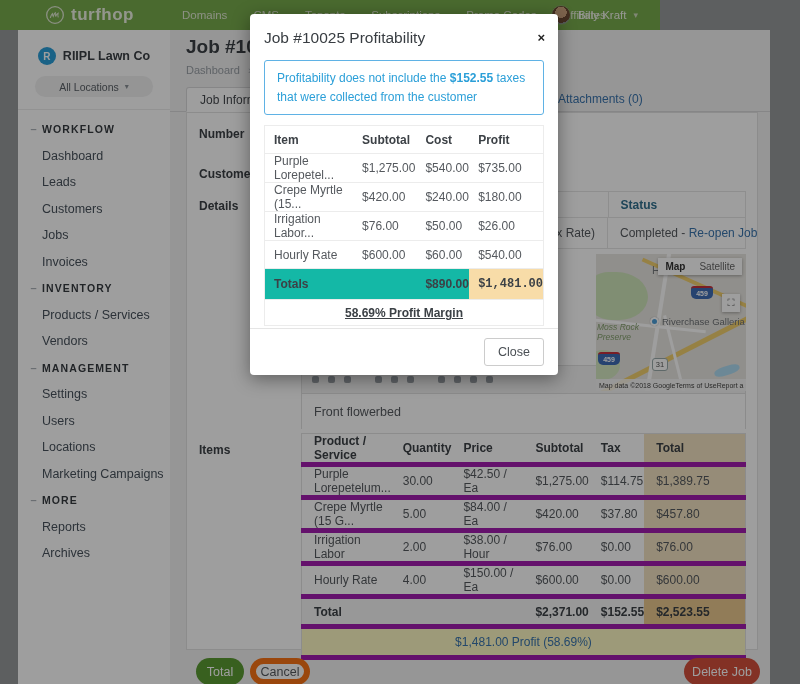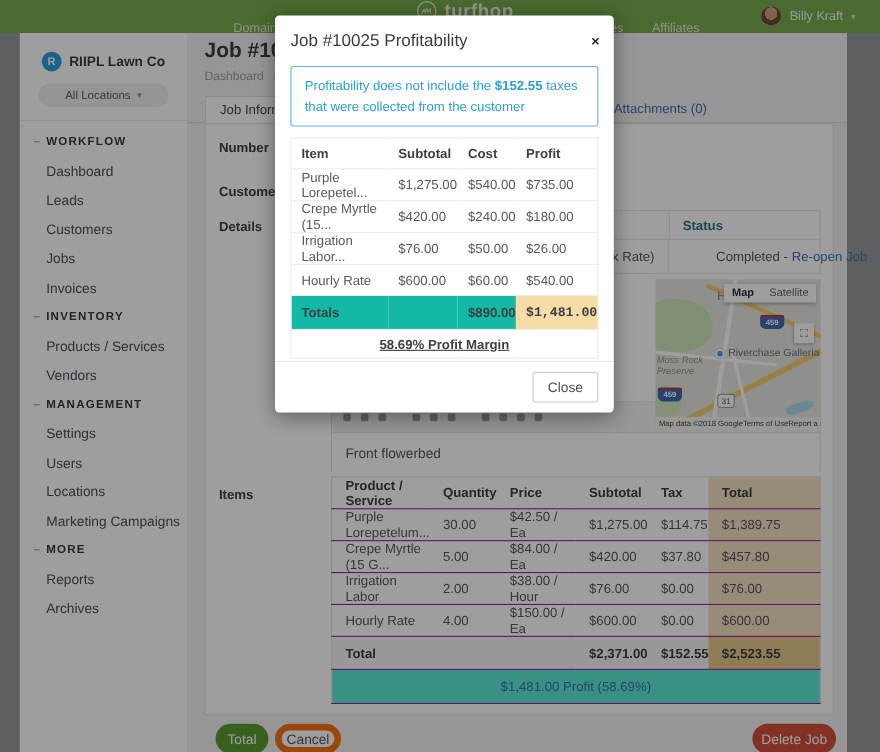--- a/index.html
+++ b/index.html
@@ -1,22 +1,22 @@
 <!DOCTYPE html>
 <html style="--nav-green: #78ab4c; --accent-blue: #2b9fd8; --link-blue: #3a74ad; --status-blue: #31708f; --highlight: #f8dca8; --tan-light: #f3e3c2; --tan-deep: #eac98e; --save-green: #5b9b33; --delete-red: #d3503c; --body-bg: #97999c;"><head>
 <meta charset="utf-8">
 <style>
   * { margin:0; padding:0; box-sizing:border-box; }
   html,body { width:800px; height:684px; overflow:hidden; background:var(--body-bg,#97999c);
               font-family:"Liberation Sans","DejaVu Sans",sans-serif; }
   .stage { position:relative; width:800px; height:684px; }
 
   
-  .topnav { position:absolute; left:0; top:0; width:800px; height:30px; background:var(--nav-green,#78ab4c);
-            display:flex; align-items:center; z-index:1;flex-direction:column; }
+  .topnav { position:absolute; left:0; top:0; width:660px; height:30px; background:var(--nav-green,#78ab4c);
+            display:flex; align-items:center; z-index:1; }
   .brand { display:flex; align-items:center; gap:6px; margin-left:45px; }
   .brand svg { width:20px; height:20px; }
   .brand-name { color:#eef3e4; font-size:17px; font-weight:bold; letter-spacing:.5px; }
   .nav-items { display:flex; gap:26px; margin-left:48px; }
   .nav-item { color:#e2e9d4; font-size:11.5px; cursor:pointer; }
   .nav-user { position:absolute; right:22px; top:0; height:30px; display:flex; align-items:center; gap:7px; cursor:pointer; }
   .nav-avatar { width:20px; height:20px; border-radius:50%;
                 background:radial-gradient(circle at 50% 35%, #caa27c 0 38%, #6b4a33 39% 70%, #8a8f94 71%); border:1px solid #87a868; }
   .nav-username { color:#f2f4ee; font-size:11.5px; }
   .nav-chev { color:#cfdabd; font-size:9px; }
@@ -94,26 +94,26 @@
   .poi-label { font-size:9.5px; color:#6e7276; }
   .park-label { position:absolute; left:1px; top:68px; font-size:8.5px; font-style:italic; color:#84a06f; line-height:1.2; }
   .r31 { position:absolute; left:56px; top:104px; width:16px; height:13px; background:#fff; border:1px solid #9aa; border-radius:3px;
          font-size:7.5px; color:#555; display:flex; align-items:center; justify-content:center; }
   .map-attr { position:absolute; left:0; right:0; bottom:0; height:12px; background:rgba(248,248,248,.85);
               display:flex; justify-content:space-between; align-items:center; padding:0 3px; font-size:7px; color:#444; }
   .map-attr .ma { white-space:nowrap; }
 
   
   .items-table { position:absolute; left:114px; top:320px; width:445px; border:1px solid #e2e2e2; border-collapse:collapse; font-size:12px; }
-  .items-table th, .items-table td { text-align:left; padding:0 0 0 12px; height:29px; border-bottom:1px solid #a21caf; color:#55595e; font-weight:normal; }
+  .items-table th, .items-table td { text-align:left; padding:0 0 0 12px; height:29px; border-bottom:5px solid #a21caf; color:#55595e; font-weight:normal; }
   .items-table th { color:#3c4146; font-weight:bold; }
   .items-table .c-tot { background:var(--tan-light,#f3e3c2); }
   .items-table tr.trow td { height:30px; background:#f5f5f5; font-weight:bold; color:#3c4146; }
   .items-table tr.trow td.c-tot { background:var(--tan-deep,#eac98e); }
-  .items-table tr.pfoot td { height:31px; background:#5eead4; text-align:center; padding:0; color:var(--link-blue,#3a74ad); cursor:pointer; }
+  .items-table tr.pfoot td { height:31px; background:#fef9c3; text-align:center; padding:0; color:var(--link-blue,#3a74ad); cursor:pointer; }
 
   
   .btn { position:absolute; height:27px; border-radius:14px; font-size:12.5px; display:flex; align-items:center; justify-content:center; cursor:pointer; border:none; }
   .btn-save { left:26px; top:628px; width:48px; background:var(--save-green,#5b9b33); color:#fff; }
   .btn-cancel { left:80px; top:628px; width:60px; background:#fff; border:6px solid #f97316; color:#55595e; }
   .btn-delete { left:514px; top:628px; width:76px; background:var(--delete-red,#d3503c); color:#fff; }
 
   
   .overlay { position:absolute; inset:0; background:rgba(0,0,0,.38); z-index:50; }
   .modal { position:absolute; left:250px; top:14px; width:308px; height:361px; background:#fff; border-radius:4px;
@@ -225,21 +225,21 @@
       <div class="status-table">
         <div class="st-row head">
           <div class="st-colA"></div>
           <div class="st-colB">
               <span class="st-head-label">Status</span>
             </div>
         </div>
         <div class="st-row body">
           <div class="st-colA">Tax Rate)</div>
           <div class="st-colB">
-            <span style="white-space:pre;margin-left:31px;">Completed - </span>
+            <span style="white-space:pre;">Completed - </span>
             <span class="st-link">Re-open Job</span>
           </div>
         </div>
       </div>
 
       <div class="editor">
         <div class="editor-toolbar">
           <span class="tool-dot"></span>
           <span class="tool-dot"></span>
           <span class="tool-dot"></span>

